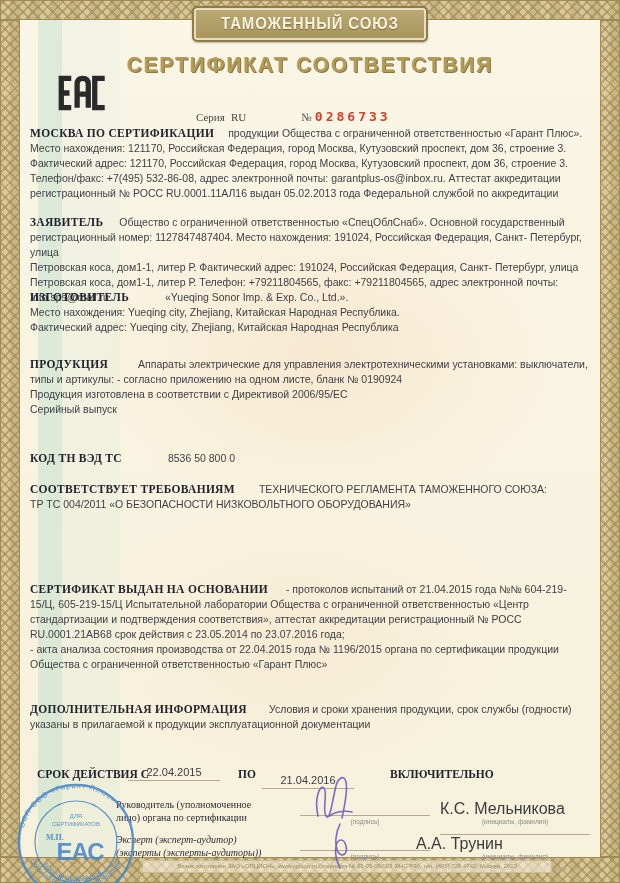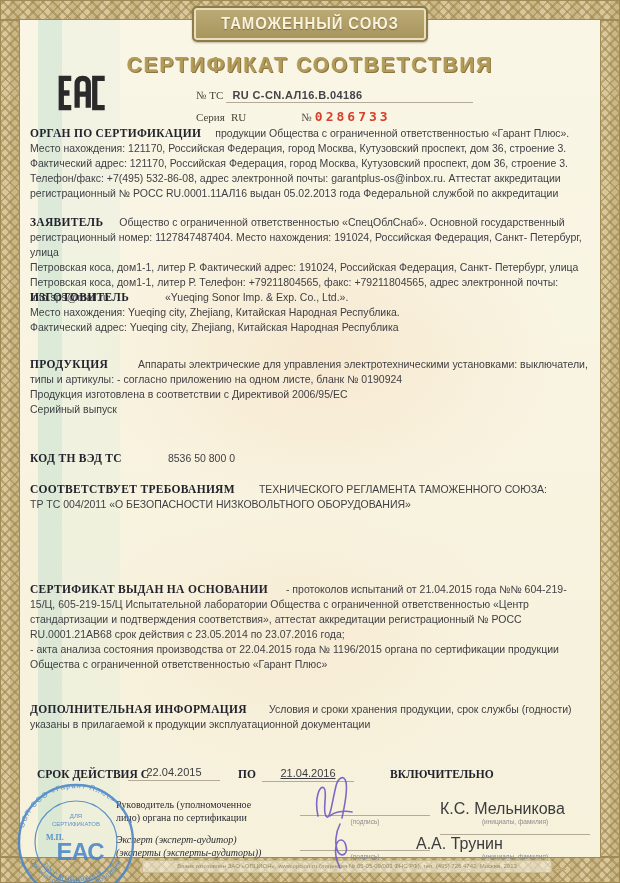--- a/index.html
+++ b/index.html
@@ -94,33 +94,29 @@
   <svg class="eac-logo" width="54" height="58" viewBox="0 0 92 62">
     <g stroke="#2a2a2a" stroke-width="9" fill="none">
       <path d="M26 6 H9 V56 H26 M9 31 H23"></path>
       <path d="M36 56 V16 Q36 6 45.5 6 Q55 6 55 16 V56 M36 33 H55"></path>
       <path d="M83 6 H66 V56 H83"></path>
     </g>
   </svg>
 
   <div class="doc-title">СЕРТИФИКАТ СООТВЕТСТВИЯ</div>
 
-  <div class="numrow" style="left:196px;top:89px;">
-    <span class="lab">№ ТС</span>
-    <span class="cert-underline">RU C-CN.АЛ16.В.04186</span>
-  </div>
   <div class="numrow" style="left:196px;top:109px;">
     <span class="lab">Серия</span>&nbsp;
     <span class="lab">RU</span>
     <span class="lab" style="margin-left:52px;">№</span>
     <span class="serial">0286733</span>
   </div>
 
   <div class="sec" style="top:126px;">
-    <span class="h">ОРГАН ПО СЕРТИФИКАЦИИ</span><span class="b">продукции Общества с ограниченной ответственностью «Гарант Плюс».
+    <span class="h">МОСКВА ПО СЕРТИФИКАЦИИ</span><span class="b">продукции Общества с ограниченной ответственностью «Гарант Плюс».
 Место нахождения: 121170, Российская Федерация, город Москва, Кутузовский проспект, дом 36, строение 3.
 Фактический адрес: 121170, Российская Федерация, город Москва, Кутузовский проспект, дом 36, строение 3.
 Телефон/факс: +7(495) 532-86-08, адрес электронной почты: garantplus-os@inbox.ru. Аттестат аккредитации
 регистрационный № РОСС RU.0001.11АЛ16 выдан 05.02.2013 года Федеральной службой по аккредитации</span>
   </div>
 
   <div class="sec" style="top:215px;">
     <span class="h" style="margin-right:16px;">ЗАЯВИТЕЛЬ</span><span class="b">Общество с ограниченной ответственностью «СпецОблСнаб». Основной государственный
 регистрационный номер: 1127847487404. Место нахождения: 191024, Российская Федерация, Санкт- Петербург, улица
 Петровская коса, дом1-1, литер Р. Фактический адрес: 191024, Российская Федерация, Санкт- Петербург, улица
@@ -161,21 +157,21 @@
 
   <div class="sec" style="top:702px;">
     <span class="h" style="margin-right:22px;">ДОПОЛНИТЕЛЬНАЯ ИНФОРМАЦИЯ</span><span class="b">Условия и сроки хранения продукции, срок службы (годности)
 указаны в прилагаемой к продукции эксплуатационной документации</span>
   </div>
 
   <div class="validity">
     <span class="vh" style="left:17px;top:2px;margin-left:20px;">СРОК ДЕЙСТВИЯ С</span>
     <span class="date" style="left:128px;top:0;width:92px;">22.04.2015</span>
     <span class="vh" style="left:238px;top:2px;">ПО</span>
-    <span class="date" style="left:262px;top:1px;width:92px;text-decoration:underline;">21.04.2016</span>
+    <span class="date" style="left:262px;top:8px;width:92px;">21.04.2016</span>
     <span class="vh" style="left:390px;top:2px;">ВКЛЮЧИТЕЛЬНО</span>
   </div>
 
   <div class="sig-label" style="left:116px;top:798px;width:185px;">
     <span>Руководитель (уполномоченное</span><br>
     <span>лицо) органа по сертификации</span>
   </div>
   <div class="sig-line" style="left:300px;top:815px;width:130px;"></div>
   <div class="sig-caption" style="left:300px;top:818px;width:130px;">(подпись)</div>
   <div class="sig-name" style="left:440px;top:800px;width:150px;">К.С. Мельникова</div>

